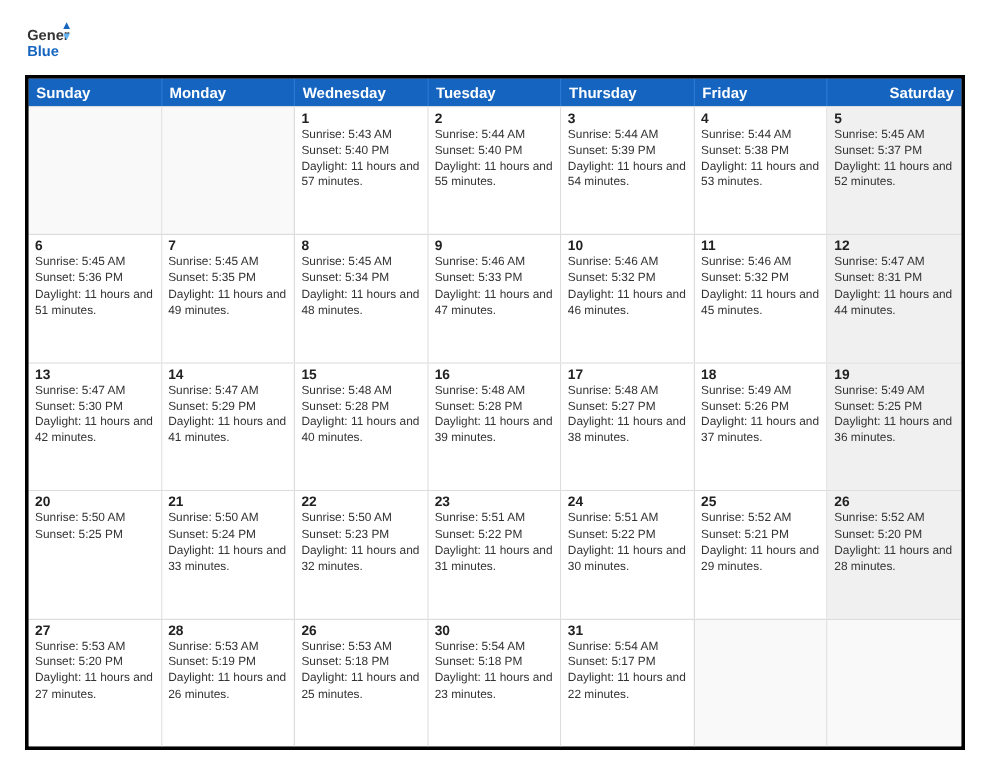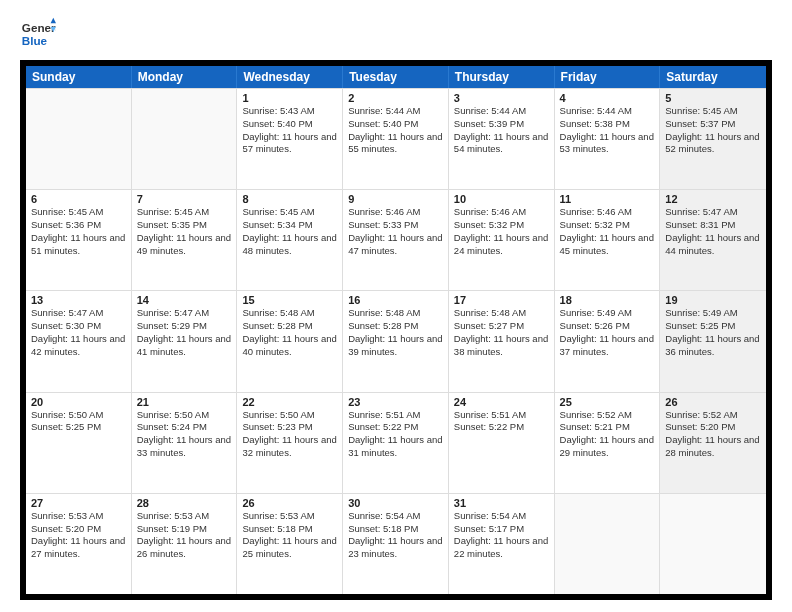--- a/index.html
+++ b/index.html
@@ -42,36 +42,36 @@
       line-height: 1.1;
     }
     .location {
       font-size: 15px;
       color: #333;
     }
     .calendar {
       flex: 1;
       display: flex;
       flex-direction: column;
-      border: 6px solid #000000;
+      border: 3px solid #000000;
     }
     .cal-header {
       display: grid;
       grid-template-columns: repeat(7, 1fr);
       background: #1565c0;
     }
     .cal-header-cell {
       color: #fff;
       font-size: 12px;
       font-weight: bold;
       padding: 4px 6px;
       text-align: left;
       border-right: 1px solid #2979d0;
     }
-    .cal-header-cell:last-child { border-right: none; }
+    .cal-header-cell:last-child { border-right: none; text-align: right; }
     .cal-body {
       flex: 1;
       display: flex;
       flex-direction: column;
     }
     .cal-week {
       display: grid;
       grid-template-columns: repeat(7, 1fr);
       flex: 1;
       border-top: 1px solid #ddd;
@@ -186,21 +186,21 @@
           <div class="cal-cell">
             <span class="day-num">9</span>
             <span class="cell-line">Sunrise: 5:46 AM</span>
             <span class="cell-line">Sunset: 5:33 PM</span>
             <span class="cell-line">Daylight: 11 hours and 47 minutes.</span>
           </div>
           <div class="cal-cell">
             <span class="day-num">10</span>
             <span class="cell-line">Sunrise: 5:46 AM</span>
             <span class="cell-line">Sunset: 5:32 PM</span>
-            <span class="cell-line">Daylight: 11 hours and 24 minutes.</span>
+            <span class="cell-line">Daylight: 11 hours and 46 minutes.</span>
           </div>
           <div class="cal-cell">
             <span class="day-num">11</span>
             <span class="cell-line">Sunrise: 5:46 AM</span>
             <span class="cell-line">Sunset: 5:32 PM</span>
             <span class="cell-line">Daylight: 11 hours and 45 minutes.</span>
           </div>
           <div class="cal-cell shaded">
             <span class="day-num">12</span>
             <span class="cell-line">Sunrise: 5:47 AM</span>
@@ -273,20 +273,21 @@
           <div class="cal-cell">
             <span class="day-num">23</span>
             <span class="cell-line">Sunrise: 5:51 AM</span>
             <span class="cell-line">Sunset: 5:22 PM</span>
             <span class="cell-line">Daylight: 11 hours and 31 minutes.</span>
           </div>
           <div class="cal-cell">
             <span class="day-num">24</span>
             <span class="cell-line">Sunrise: 5:51 AM</span>
             <span class="cell-line">Sunset: 5:22 PM</span>
+            <span class="cell-line">Daylight: 11 hours and 30 minutes.</span>
           </div>
           <div class="cal-cell">
             <span class="day-num">25</span>
             <span class="cell-line">Sunrise: 5:52 AM</span>
             <span class="cell-line">Sunset: 5:21 PM</span>
             <span class="cell-line">Daylight: 11 hours and 29 minutes.</span>
           </div>
           <div class="cal-cell shaded">
             <span class="day-num">26</span>
             <span class="cell-line">Sunrise: 5:52 AM</span>

